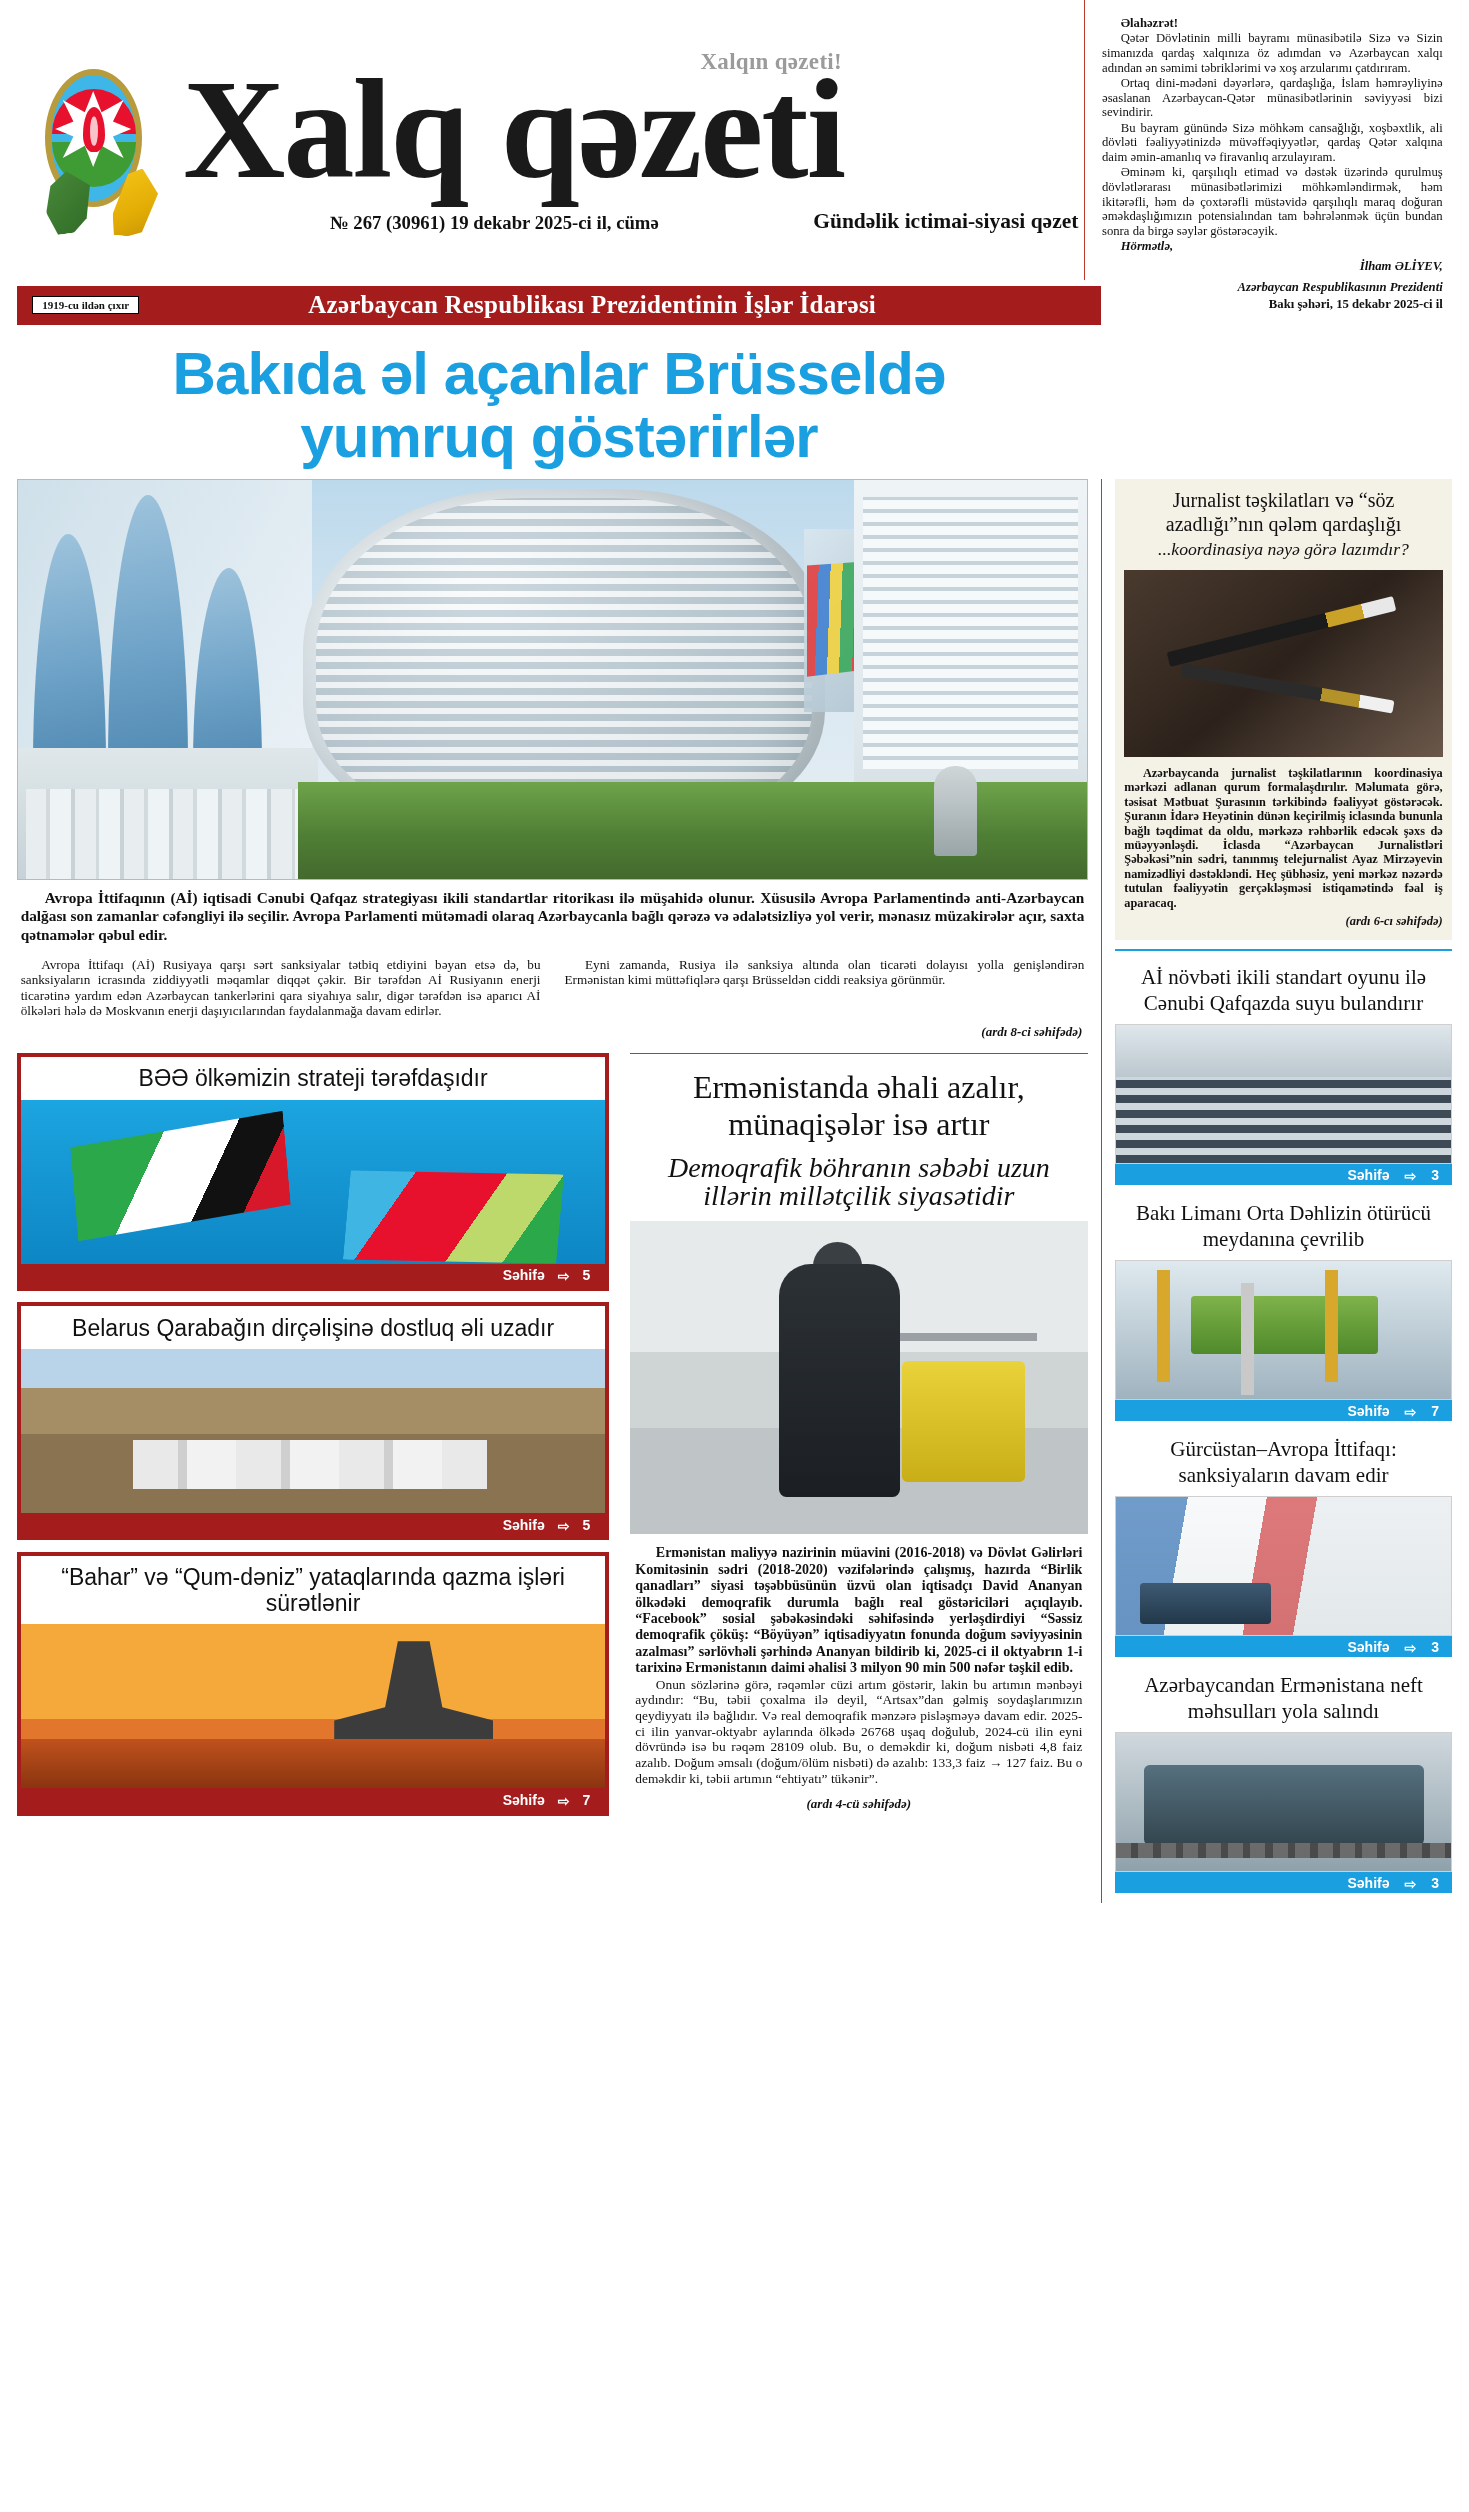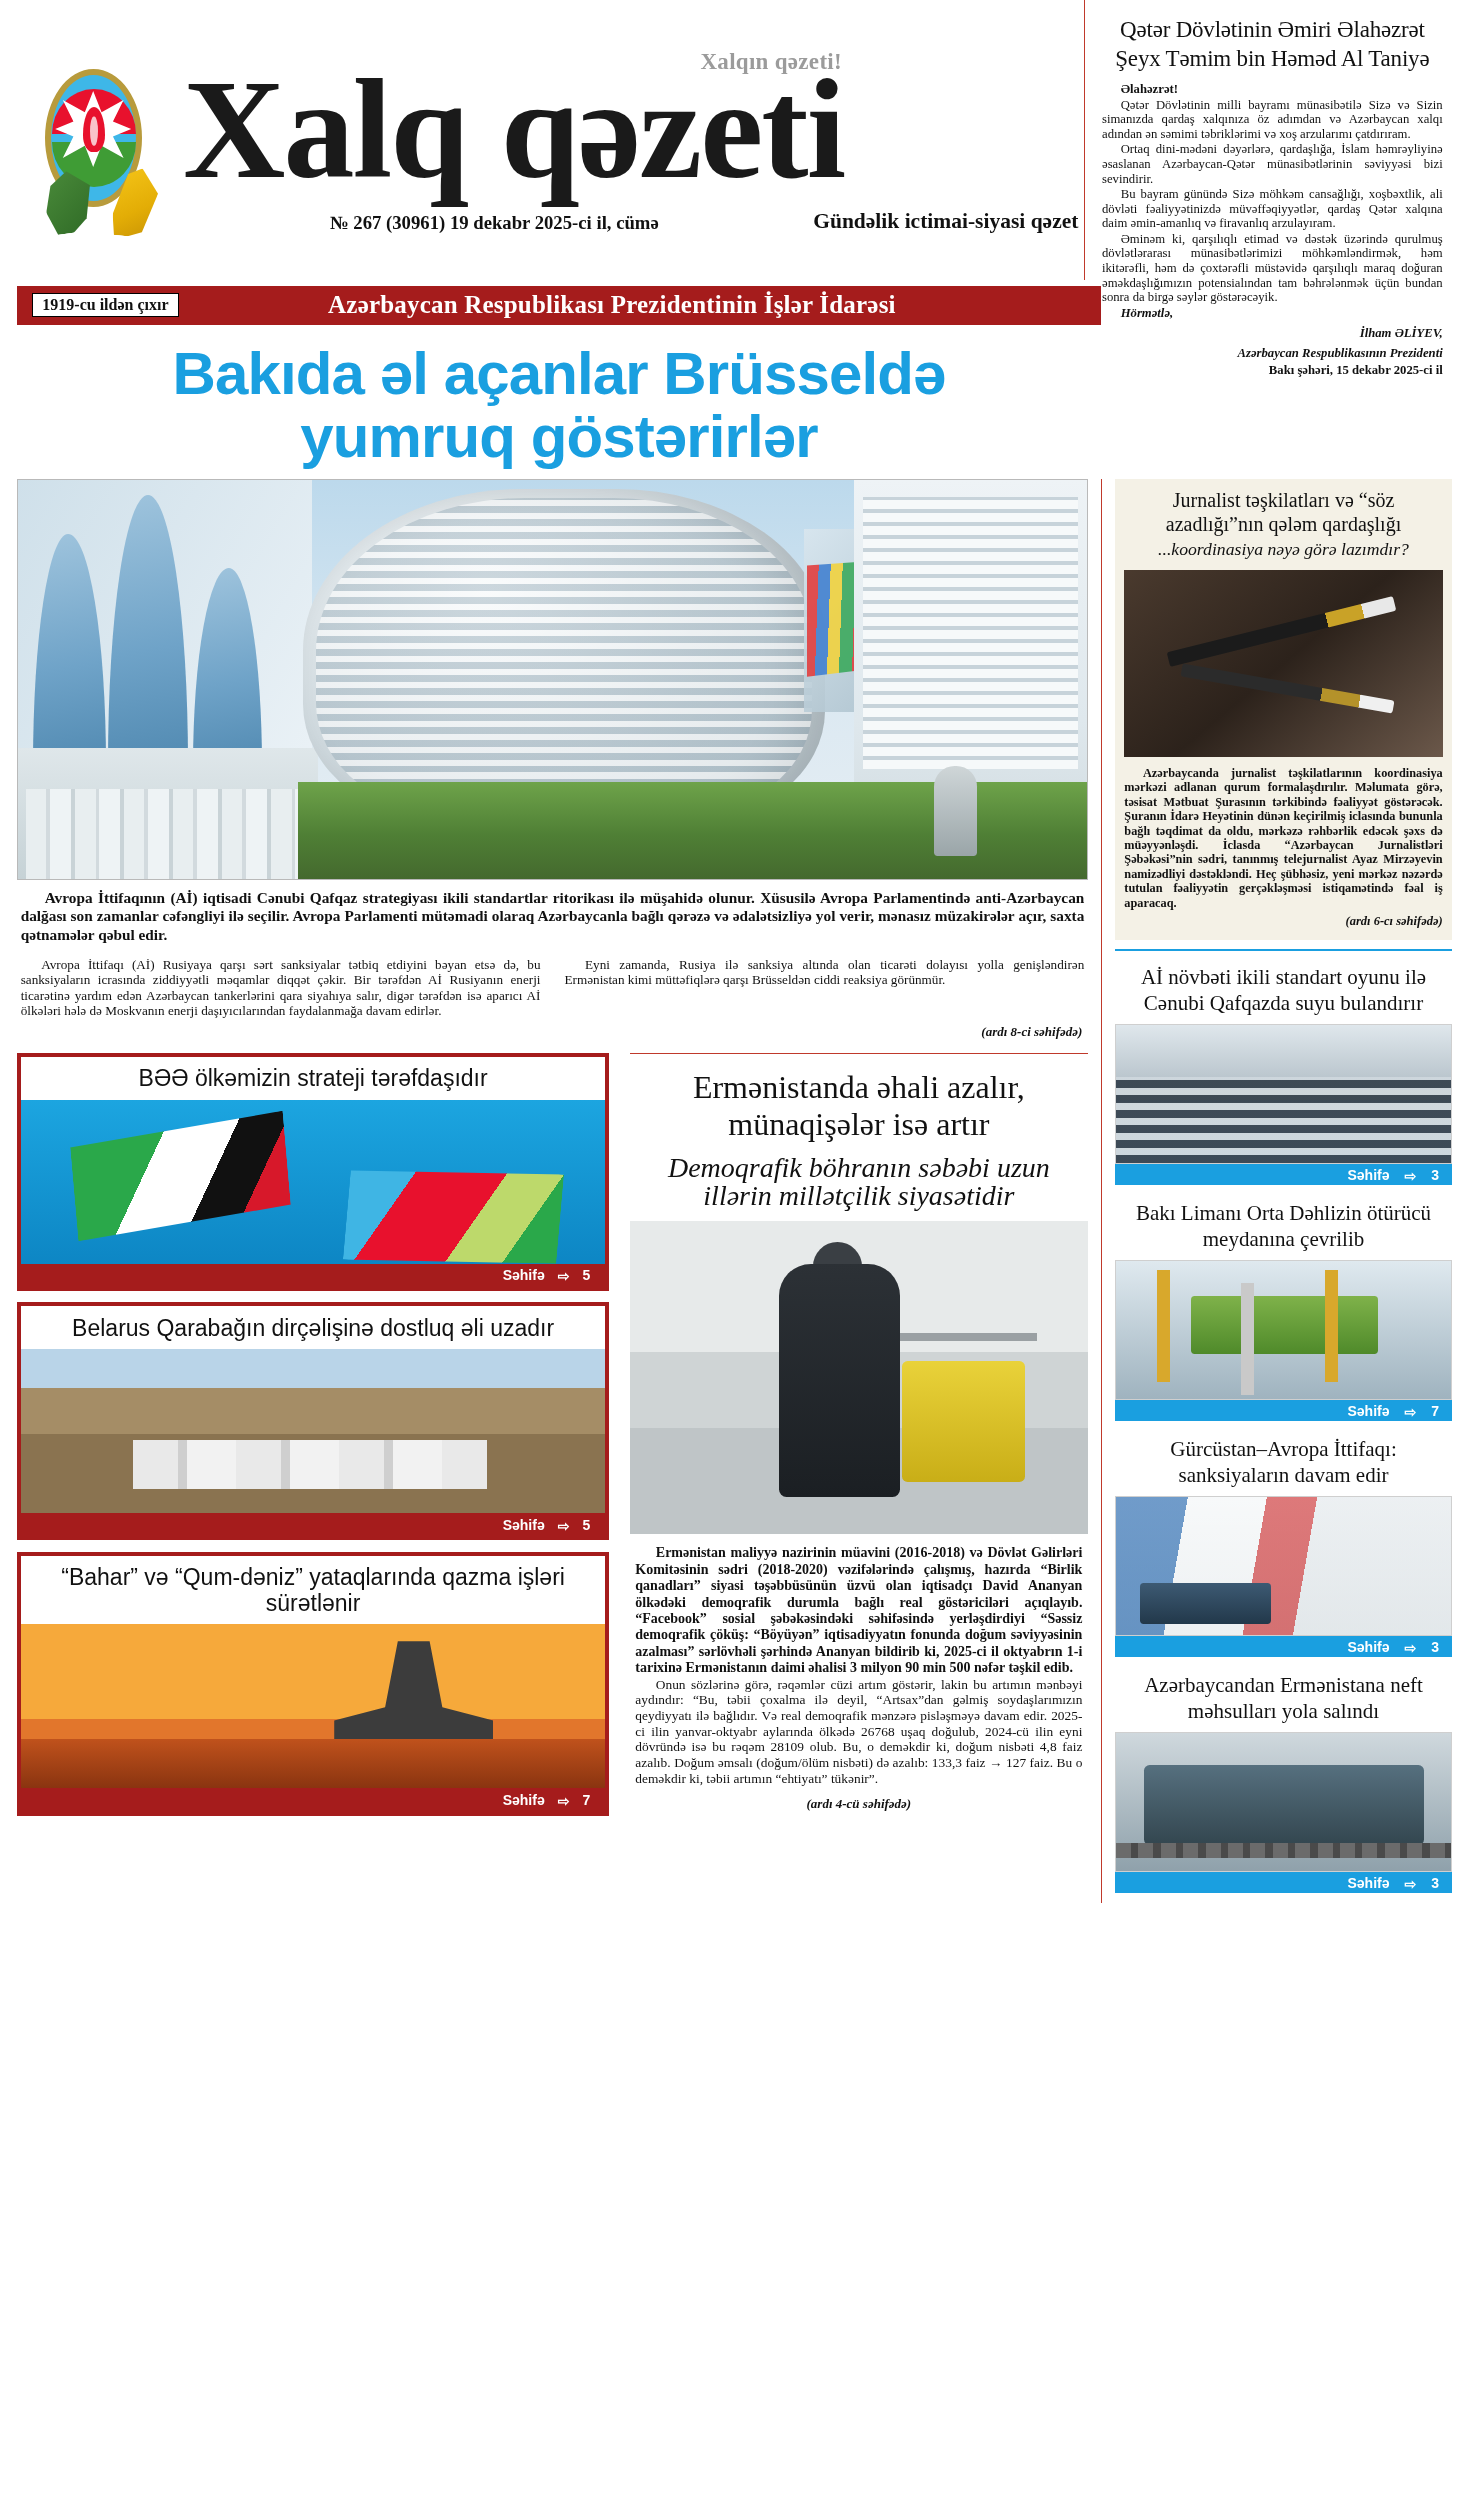--- a/index.html
+++ b/index.html
@@ -99,21 +99,21 @@
   .qatar-hormetle { text-indent: 18.7px; font-style: italic; font-weight: bold; font-size: 12.7px; }
   .qatar-place { font-weight: bold; font-size: 12.7px; text-align: right; margin-top: 1.9px;}
 
   
   .redbar {
     background: #a51c1c; height: 39px; margin: 5.6px 0 0 0;
     display: flex; align-items: center; position: relative;
     width: 1084px;
   }
   .since-box {
-    background: #fff; color: #111; font-size: 16px; font-weight: bold;
+    background: #fff; color: #111; font-size: 11px; font-weight: bold;
     padding: 1.9px 9.3px; margin-left: 15px; border: 0.9px solid #000;
     font-family: "Liberation Serif", serif;
   }
   .redbar-title {
     flex: 1; text-align: center; color: #fff; font-size: 25px; font-weight: bold;
     font-family: "Liberation Serif", serif; padding-right: 56px; letter-spacing: 0.2px;
   }
 
   
   .main-headline {
@@ -398,21 +398,20 @@
         <div class="slogan">Xalqın qəzeti!</div>
         <div class="paper-title">Xalq qəzeti</div>
         <div class="mast-bottom">
           <div class="issue-line">№ 267 (30961) 19 dekabr 2025-ci il, cümə</div>
           <div class="tagline">Gündəlik ictimai-siyasi qəzet</div>
         </div>
       </div>
     </div>
 
     <div class="mast-right">
-      <div class="qatar-title">Qətər Dövlətinin Əmiri Əlahəzrət Şeyx Təmim bin Həməd Al Taniyə</div>
       <div class="qatar-body">
         <p class="qatar-salut">Əlahəzrət!</p>
         <p>Qətər Dövlətinin milli bayramı münasibətilə Sizə və Sizin simanızda qardaş xalqınıza öz adımdan və Azərbaycan xalqı adından ən səmimi təbriklərimi və xoş arzularımı çatdırıram.</p>
         <p>Ortaq dini-mədəni dəyərlərə, qardaşlığa, İslam həmrəyliyinə əsaslanan Azərbaycan-Qətər münasibətlərinin səviyyəsi bizi sevindirir.</p>
         <p>Bu bayram günündə Sizə möhkəm cansağlığı, xoşbəxtlik, ali dövləti fəaliyyətinizdə müvəffəqiyyətlər, qardaş Qətər xalqına daim əmin-amanlıq və firavanlıq arzulayıram.</p>
         <p>Əminəm ki, qarşılıqlı etimad və dəstək üzərində qurulmuş dövlətlərarası münasibətlərimizi möhkəmləndirmək, həm ikitərəfli, həm də çoxtərəfli müstəvidə qarşılıqlı maraq doğuran əməkdaşlığımızın potensialından tam bəhrələnmək üçün bundan sonra da birgə səylər göstərəcəyik.</p>
         <p class="qatar-hormetle">Hörmətlə,</p>
       </div>
       <div class="qatar-sign">İlham ƏLİYEV,</div>
       <div class="qatar-sign">Azərbaycan Respublikasının Prezidenti</div>

